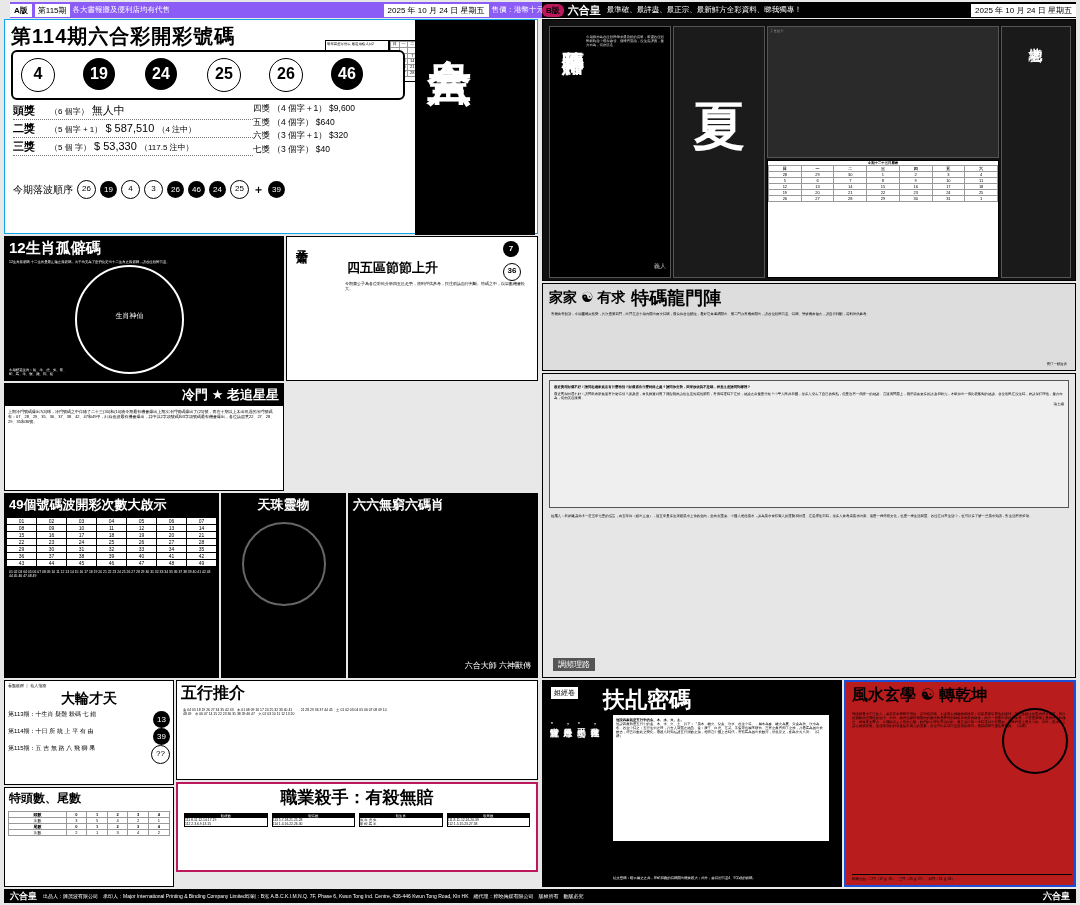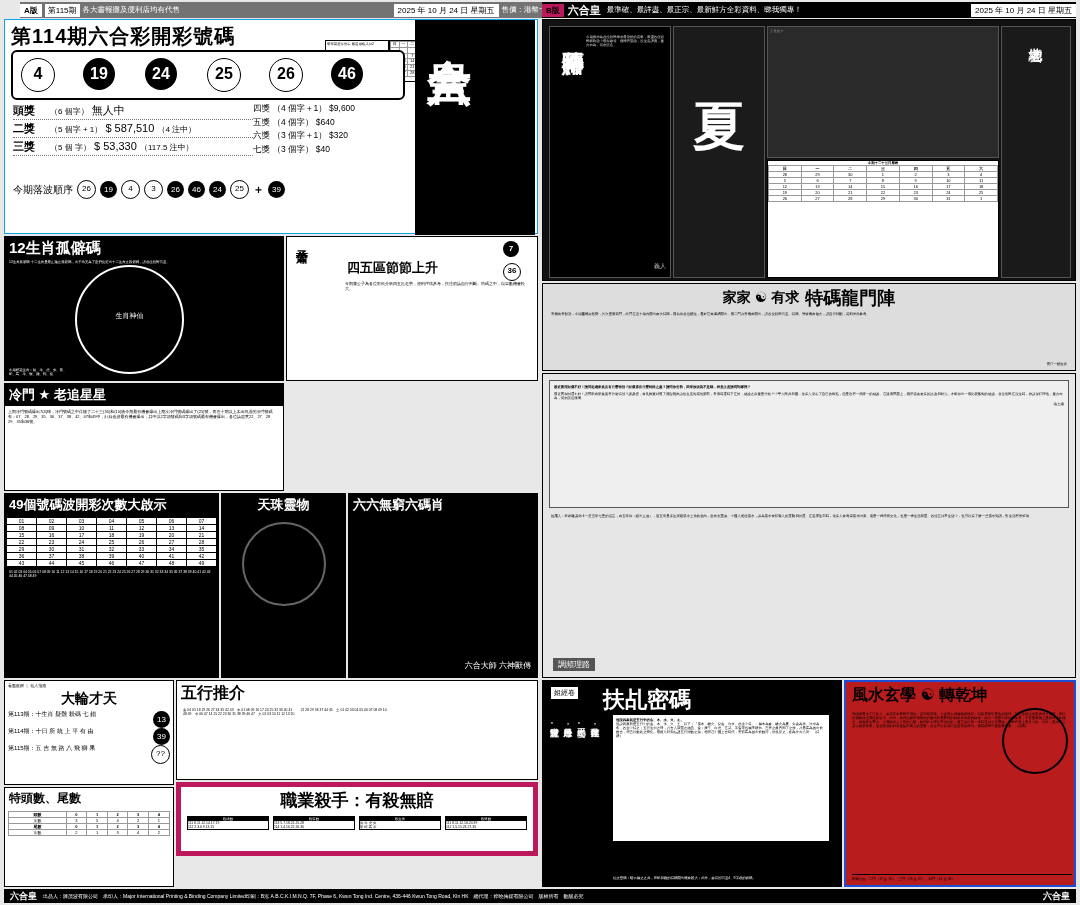--- a/index.html
+++ b/index.html
@@ -4,21 +4,21 @@
 <style>
   html,body{margin:0;padding:0;background:#d8d8d8;}
   body{font-family:"Liberation Sans","DejaVu Sans",sans-serif;}
   .page{position:relative;width:1080px;height:905px;background:#e8e8e8;overflow:hidden;}
   .panel{position:absolute;box-sizing:border-box;}
   .ctr{text-align:center;}
   .tiny{font-size:4px;line-height:1.25;}
   .xtiny{font-size:3.4px;line-height:1.2;}
   .sm{font-size:6px;line-height:1.3;}
   
-  #topbar{left:20px;top:2px;width:534px;height:16px;background:#737373;color:#fff;display:flex;align-items:center;font-size:8px;justify-content:flex-end;}
+  #topbar{left:10px;top:2px;width:534px;height:16px;background:#8b5cf6;color:#fff;display:flex;align-items:center;font-size:8px;justify-content:flex-end;}
   #topbar .tag{background:#fff;color:#000;padding:1px 4px;margin-right:3px;font-weight:bold;font-size:8px;}
   #topbar .issue{background:#fff;color:#000;padding:1px 3px;margin-right:3px;font-size:8px;}
   #topbar .slog{flex:1;font-size:7.5px;}
   #topbar .date{background:#fff;color:#000;padding:1px 4px;font-size:8px;margin-right:3px;}
   #topbar .price{font-size:7.5px;}
   #leftmain{left:4px;top:19px;width:534px;height:215px;background:#fff;border:1px solid #0ea5e9;}
   #title114{position:absolute;left:6px;top:3px;font-size:20px;font-weight:bold;letter-spacing:1px;}
   #ballbox{position:absolute;left:6px;top:30px;width:390px;height:46px;border:2px solid #000;border-radius:6px;background:#fff;}
   .ball{position:absolute;top:6px;width:32px;height:32px;border-radius:50%;background:#000;color:#fff;text-align:center;line-height:32px;font-size:16px;font-weight:bold;}
   .ball.white{background:#fff;color:#000;border:1px solid #000;line-height:30px;}
@@ -44,24 +44,24 @@
   #zodiac .wheel{position:absolute;left:70px;top:28px;width:105px;height:105px;border-radius:50%;border:2px solid #fff;}
   #xiao{left:286px;top:236px;width:252px;height:145px;background:#fff;border:1px solid #000;}
   #lengmen{left:4px;top:383px;width:280px;height:108px;background:#fff;border:1px solid #000;}
   #bazhao{left:286px;top:383px;width:252px;height:108px;background:#fff;border:1px solid #000;}
   #num49{left:4px;top:493px;width:215px;height:185px;background:#000;color:#fff;border:1px solid #000;}
   #tianzhu{left:221px;top:493px;width:125px;height:185px;background:#000;color:#fff;border:1px solid #000;}
   #liuliu{left:348px;top:493px;width:190px;height:185px;background:#000;color:#fff;border:1px solid #000;}
   #dalun{left:4px;top:680px;width:170px;height:105px;background:#fff;border:1px solid #000;}
   #tetou{left:4px;top:787px;width:170px;height:100px;background:#fff;border:1px solid #000;}
   #wuxing{left:176px;top:680px;width:362px;height:100px;background:#fff;border:1px solid #000;}
-  #killer{left:176px;top:782px;width:362px;height:74px;background:#fff;border:5px solid #be185d;}
+  #killer{left:176px;top:782px;width:362px;height:90px;background:#fff;border:2px solid #be185d;}
   
   #rtopbar{left:542px;top:2px;width:534px;height:16px;background:#000;color:#fff;display:flex;align-items:center;font-size:8px;}
-  #rtopbar .tag{background:#be185d;color:#000;padding:1px 4px;margin-right:4px;font-weight:bold;}
+  #rtopbar .tag{background:#be185d;color:#000;padding:1px 4px;margin-right:4px;font-weight:bold;border-radius:6px;}
   #rtopbar .date{background:#fff;color:#000;padding:1px 4px;margin-left:auto;}
   #rphoto{left:542px;top:19px;width:534px;height:262px;background:#111;border:1px solid #000;}
   #gamble{position:absolute;left:6px;top:6px;width:120px;height:250px;background:#000;border:1px solid #555;}
   #xia{position:absolute;left:130px;top:6px;width:90px;height:250px;background:#1b1b1b;border:1px solid #555;}
   #foodgrid{position:absolute;left:224px;top:6px;width:230px;height:130px;background:#2a2a2a;border:1px solid #555;}
   #calbox{position:absolute;left:224px;top:140px;width:230px;height:116px;background:#fff;border:1px solid #000;}
   #oldnote{position:absolute;left:458px;top:6px;width:68px;height:250px;background:#1a1a1a;border:1px solid #555;}
   #longmen{left:542px;top:283px;width:534px;height:88px;background:#ddd;border:1px solid #000;}
   #article{left:542px;top:373px;width:534px;height:305px;background:#e6e6e6;border:1px solid #000;}
   #fuluan{left:542px;top:680px;width:300px;height:207px;background:#000;color:#fff;border:1px solid #000;}
@@ -239,21 +239,21 @@
     <div style="position:absolute;left:6px;top:4px;font-size:12px;font-weight:bold;writing-mode:vertical-rl;">蕭公子</div>
     <div style="position:absolute;left:60px;top:22px;font-size:13px;font-weight:bold;">四五區節節上升</div>
     <div class="tiny" style="position:absolute;left:58px;top:44px;width:180px;">今期蕭公子為各位彩民分析四五區走勢，資料僅供參考，投注前請自行判斷。特碼之中，以單數機會較大。</div>
     <div style="position:absolute;right:6px;top:4px;width:28px;height:46px;">
       <div class="ball" style="position:absolute;left:0;top:0;width:16px;height:16px;line-height:16px;font-size:8px;">7</div>
       <div class="ball white" style="position:absolute;left:0;top:22px;width:16px;height:16px;line-height:14px;font-size:8px;">36</div>
     </div>
   </div>
 
   <div class="panel" id="lengmen">
-    <div style="background:#000;color:#fff;font-size:13px;font-weight:bold;padding:2px 4px;">冷門 ★ 老追星星</div>
+    <div style="background:#000;color:#fff;font-size:13px;font-weight:bold;padding:2px 4px;text-align:right;">冷門 ★ 老追星星</div>
     <div class="tiny" style="padding:3px;">上期冷門號碼爆出7(4)球，冷門號碼之中伴隨了二十三(30)和(10)統今期最有機會爆出上期次冷門號碼爆出了(25)號，而在十期以上未出現過的冷門號碼有：07、28、29、35、36、37、38、42、47和49中，紅綠色波最有機會爆出，其中以2字頭號碼和3字頭號碼最有機會爆出，各位請留意22、27、28、29、35和36號。</div>
   </div>
 
 
   <div class="panel" id="num49">
     <div style="font-size:13px;font-weight:bold;padding:2px 4px;">49個號碼波開彩次數大啟示</div>
     <div class="grid49">
       <div class="cellnum">01</div>
         <div class="cellnum">02</div>
         <div class="cellnum">03</div>
@@ -484,21 +484,21 @@
             </tr>
       </tbody>
         </table>
     </div>
     <div id="oldnote">
       <div style="position:absolute;left:50%;top:10px;transform:translateX(-50%);color:#fff;font-size:14px;writing-mode:vertical-rl;">老總玄地</div>
     </div>
   </div>
 
   <div class="panel" id="longmen">
-    <div style="display:flex;align-items:center;gap:6px;padding:2px 6px;justify-content:center;">
+    <div style="display:flex;align-items:center;gap:6px;padding:2px 6px;">
       <span style="font-size:14px;font-weight:bold;">家家 ☯ 有求</span>
       <span style="font-size:18px;font-weight:bold;">特碼龍門陣</span>
     </div>
     <div class="xtiny" style="padding:0 8px;">有機會有創新，今期靈機突然變，其次是第四門，此門在近十期內開出兩次特碼，最值得各位關注，看好它會繼續開出。第二門亦有機會開出，請各位彩民留意。特碼、雙號機會偏大，請自行判斷，資料僅供參考。</div>
     <div class="xtiny" style="position:absolute;right:8px;bottom:4px;">長江一艘提供</div>
   </div>
 
   <div class="panel" id="article">
     <div style="margin:6px;border:1px solid #555;background:#efefef;padding:4px;height:118px;overflow:hidden;">
       <div class="xtiny" style="font-weight:bold;">最近實得財運不好！請問老總家族這有什麼特別？財運還有什麼特殊之處？請問你去勢，回來放收我不是哦，祥意生意請問到哪裡？</div>

